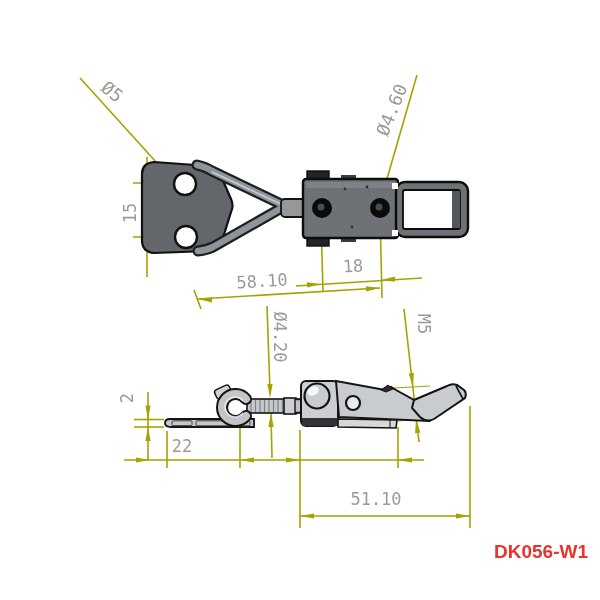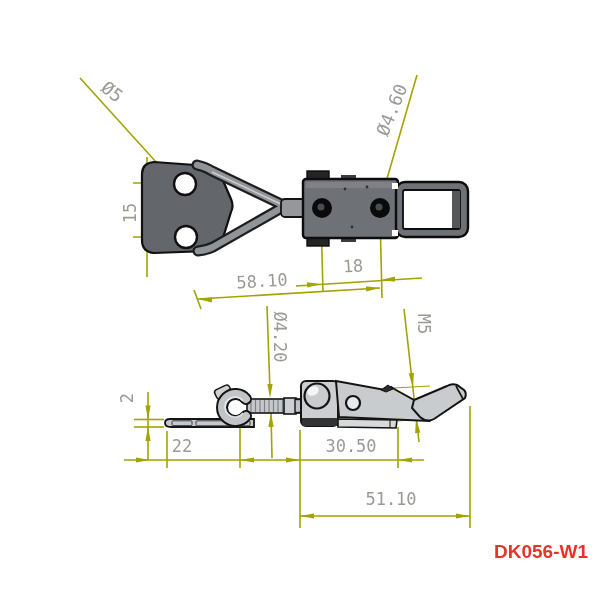--- a/index.html
+++ b/index.html
@@ -12,21 +12,21 @@
   .lbl-dia5   {left:72px;  top:81px;  transform:rotate(38deg);  font-size:18px;}
   .lbl-dia460 {left:352px; top:99px;  transform:rotate(-68deg); font-size:18px;}
   .lbl-15     {left:90px;  top:202px; transform:rotate(-90deg);}
   .lbl-5810   {left:222px; top:270px; transform:rotate(-3.5deg);}
   .lbl-18     {left:313px; top:255px; transform:rotate(-3.5deg);}
   .lbl-dia420 {left:240px; top:326px; transform:rotate(90deg);}
   .lbl-m5     {left:384px; top:313px; transform:rotate(90deg);}
   .lbl-2      {left:87px;  top:387px; transform:rotate(-90deg);}
   .lbl-22     {left:142px; top:435px;}
   .lbl-3050   {left:311px; top:435px;}
-  .lbl-5110   {left:351px; top:488px;}
+  .lbl-5110   {left:336px; top:488px;}
   .part-number{position:absolute;left:494px;top:540px;width:110px;height:24px;line-height:24px;
                font-family:"Liberation Sans",sans-serif;font-size:19px;font-weight:600;
                color:#e8332a;text-align:left;white-space:nowrap;}
 </style>
 </head>
 <body>
 
 <div class="stage">
 
   <svg class="linework" width="600" height="600" viewBox="0 0 600 600">
@@ -164,17 +164,16 @@
 
   <div class="dim-label lbl-dia5">Ø5</div>
   <div class="dim-label lbl-dia460">Ø4.60</div>
   <div class="dim-label lbl-15">15</div>
   <div class="dim-label lbl-5810">58.10</div>
   <div class="dim-label lbl-18">18</div>
   <div class="dim-label lbl-dia420">Ø4.20</div>
   <div class="dim-label lbl-m5">M5</div>
   <div class="dim-label lbl-2">2</div>
   <div class="dim-label lbl-22">22</div>
-  <div class="dim-label lbl-3050">30.50</div>
   <div class="dim-label lbl-5110">51.10</div>
 
   <div class="part-number">DK056-W1</div>
 </div>
 
 </body></html>

